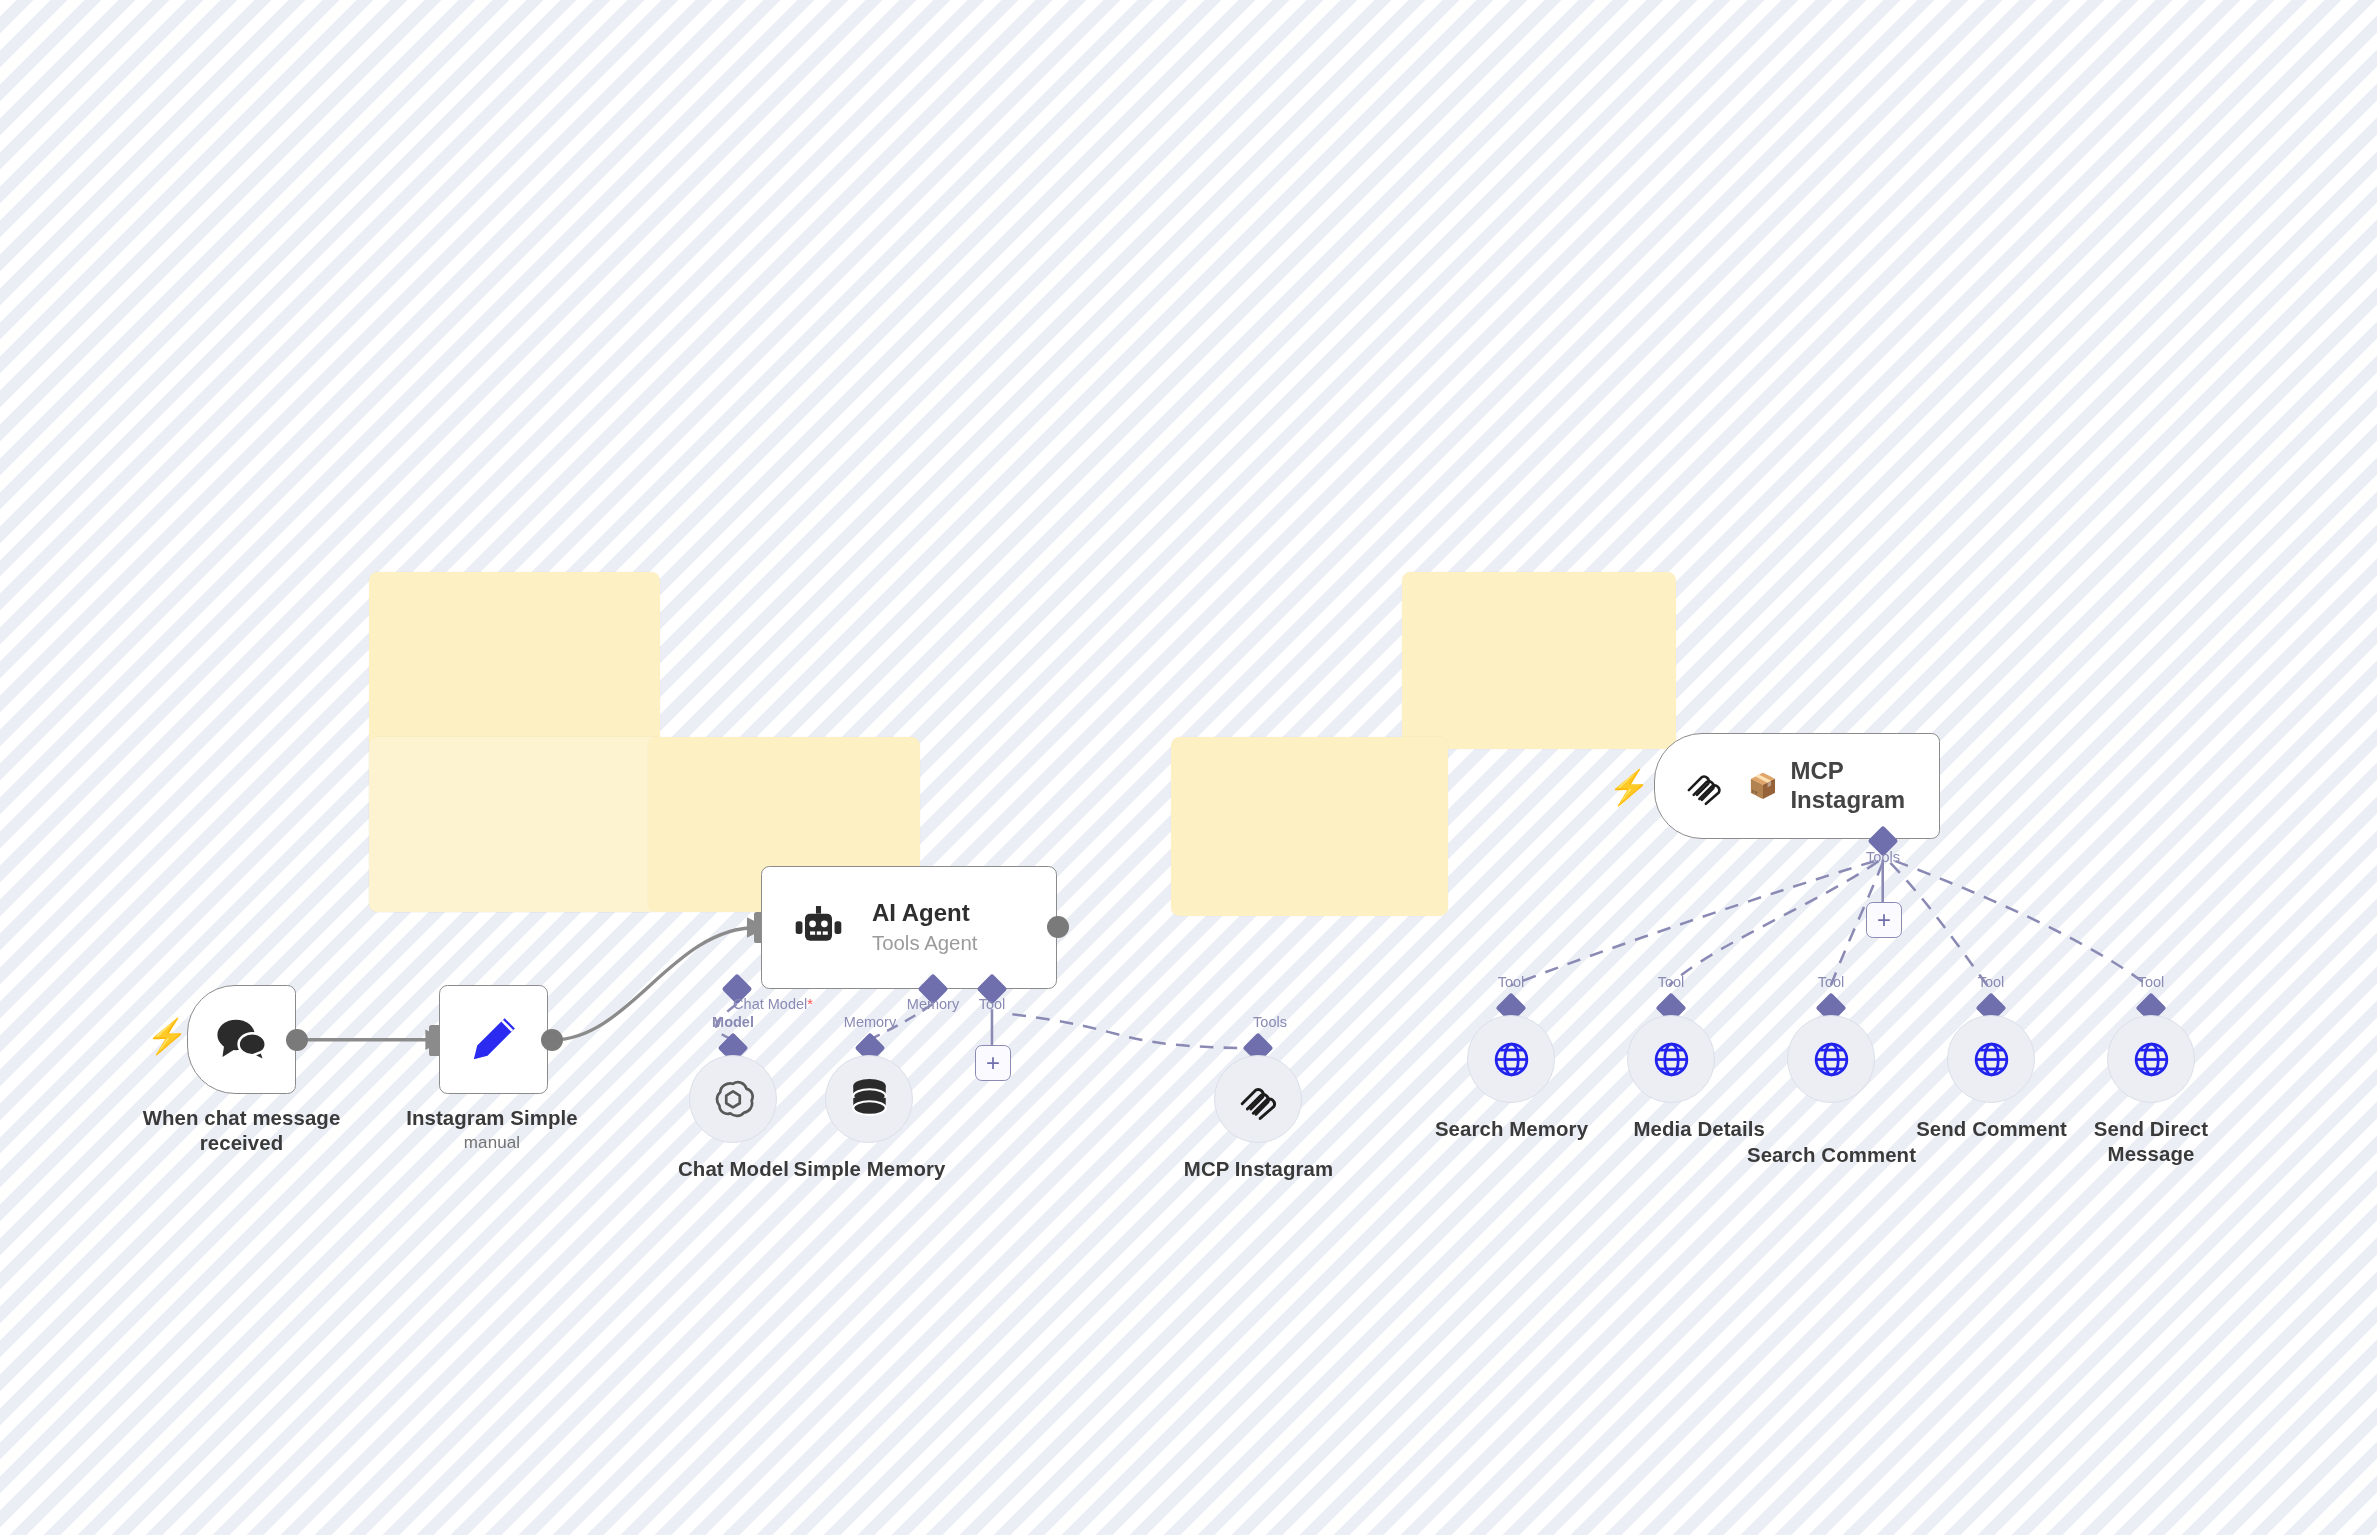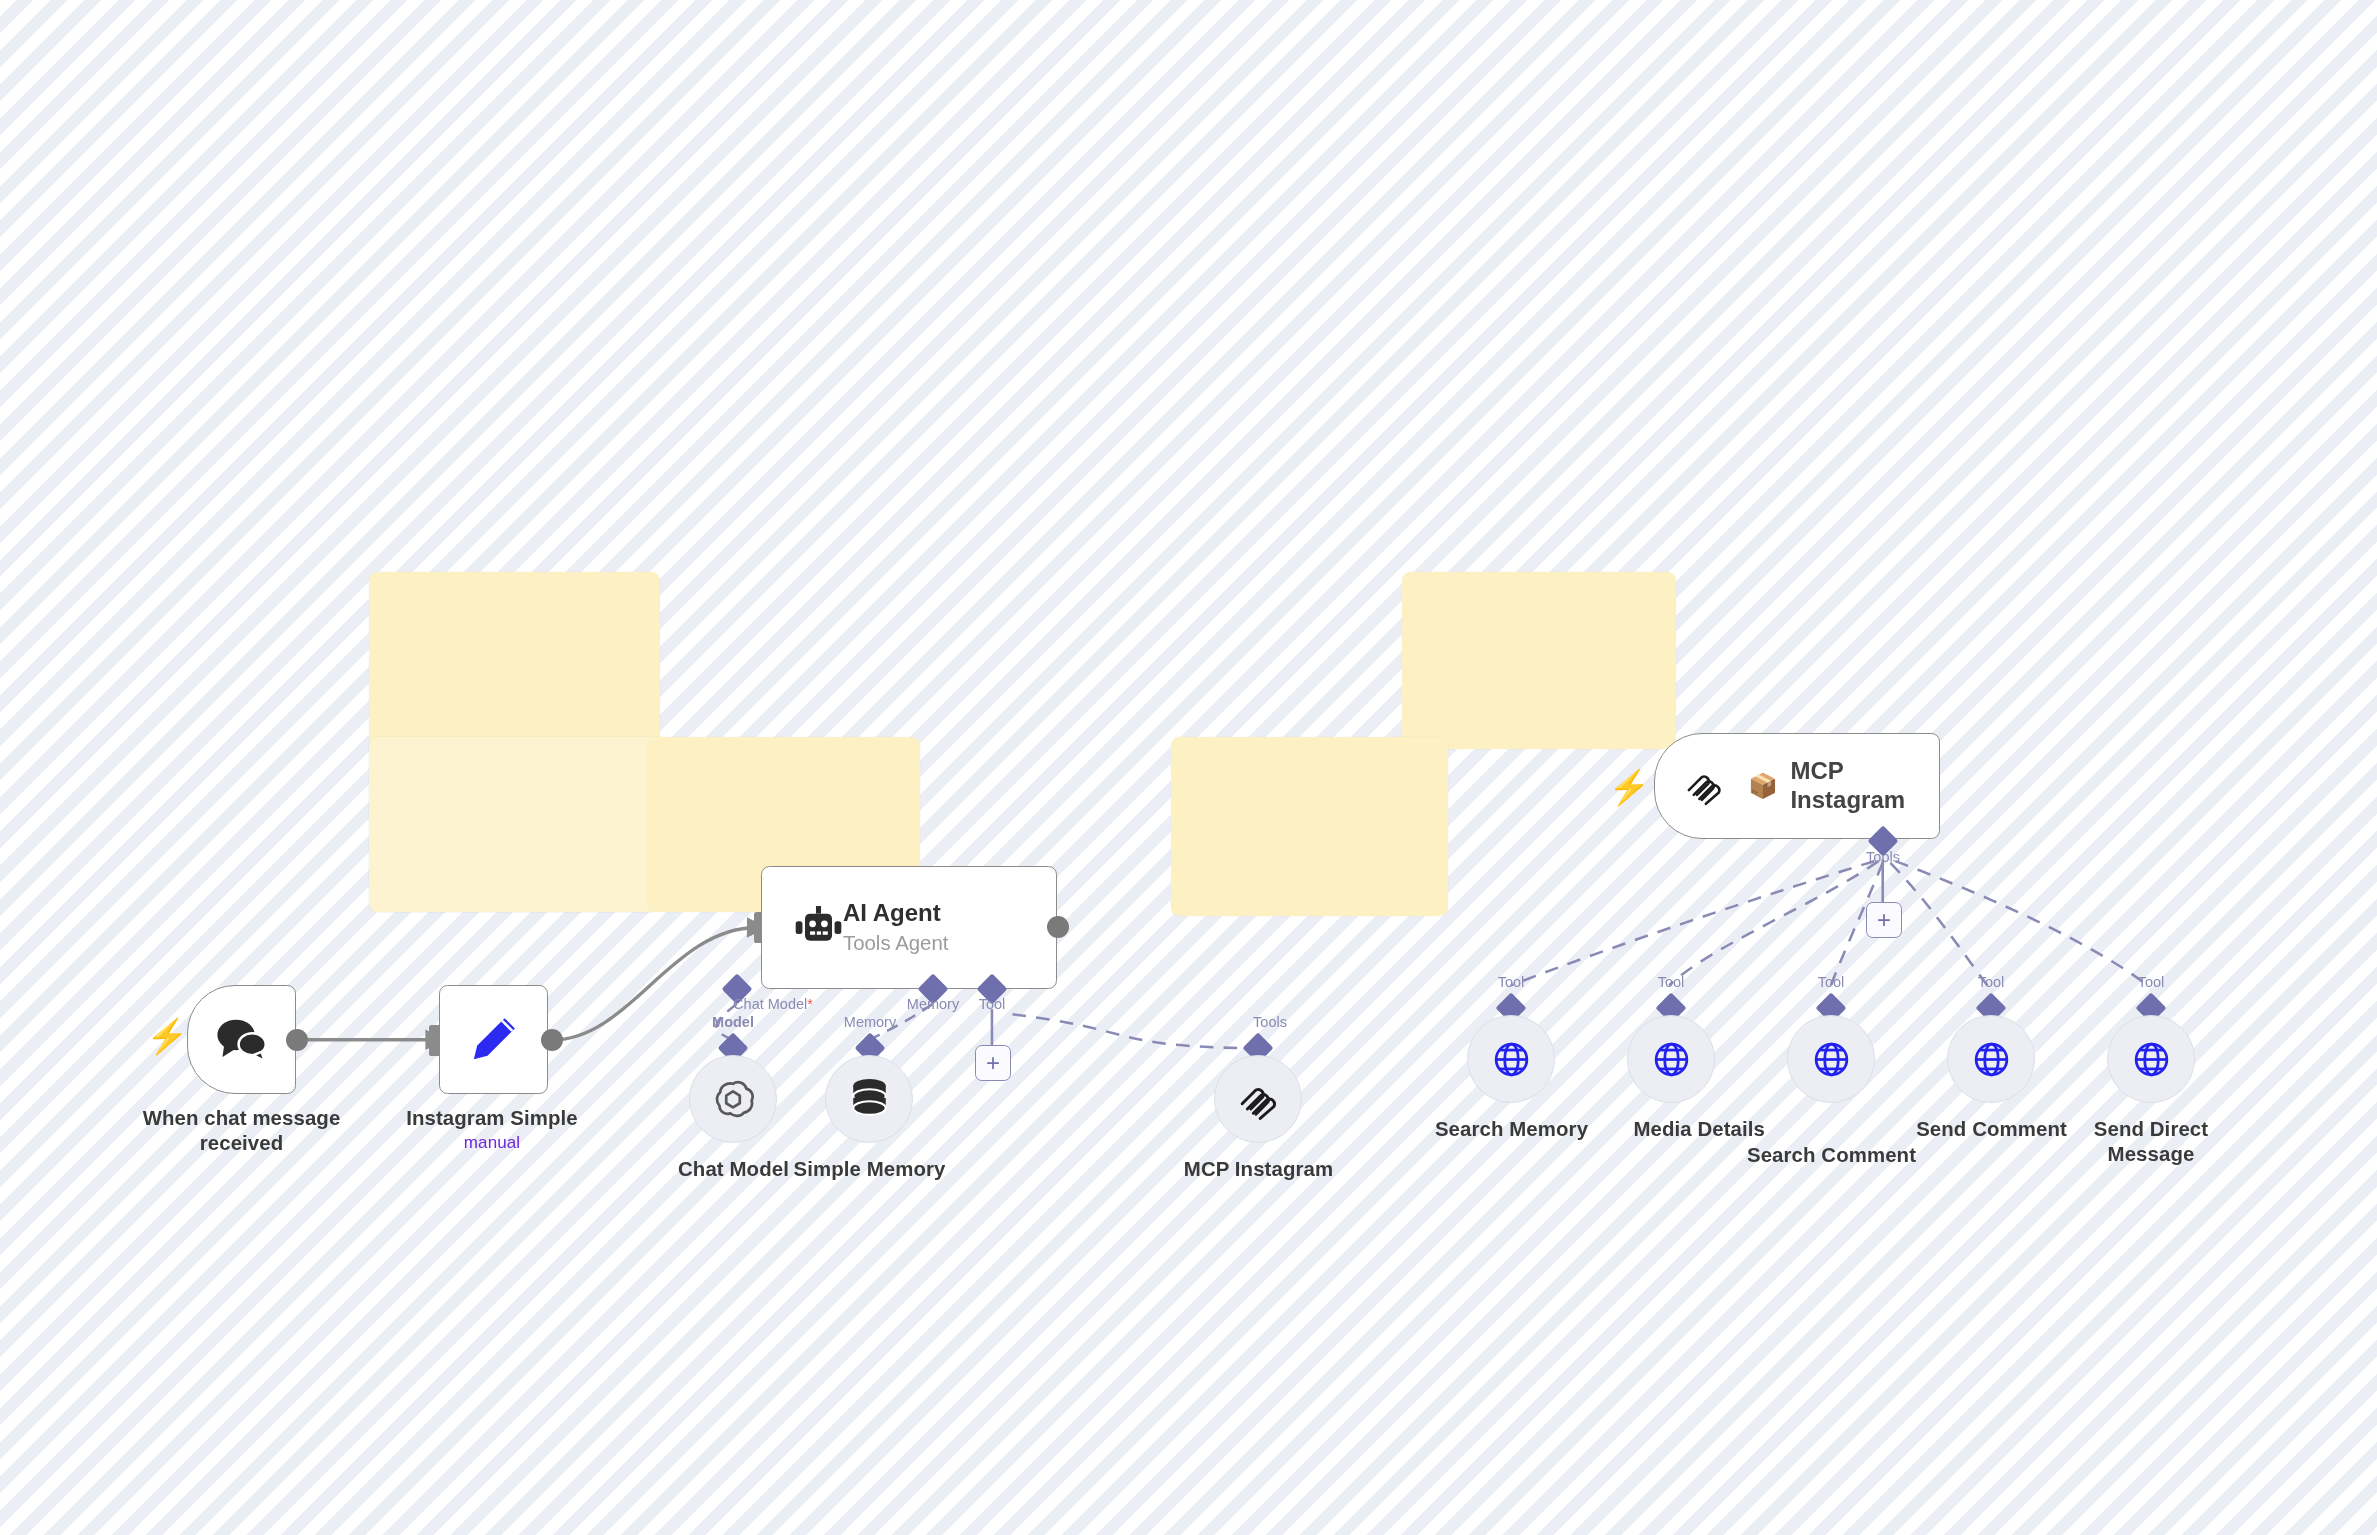--- a/index.html
+++ b/index.html
@@ -16,25 +16,25 @@
 
   
   .sticky{position:absolute;background:#fdf0c3;border-radius:8.5px;box-shadow:0 0 0 0.9px rgba(0,0,0,0.015);}
   .sticky.pale{background:#fdf3d0;}
 
   
   .node{position:absolute;background:#ffffff;border:1.7px solid #8b8b8b;border-radius:8.5px;
         box-sizing:border-box;display:flex;align-items:center;}
   .node.trigger{border-top-left-radius:48px;border-bottom-left-radius:48px;}
   .node-sq{width:109px;height:109px;justify-content:center;}
-  .node-wide{display:flex;align-items:center;padding-left:32px;}
+  .node-wide{display:flex;align-items:center;padding-left:32px;gap:29px;}
 
   .node-label{position:absolute;text-align:center;color:#3a3a3a;
      font-size:20.4px;font-weight:700;line-height:1.22;letter-spacing:0.1px;}
-  .node-sublabel{display:block;font-size:17px;font-weight:400;color:#6d28d9;margin-top:1.7px;}
+  .node-sublabel{display:block;font-size:17px;font-weight:400;color:#737373;margin-top:1.7px;}
 
   .agent-title{font-size:24px;font-weight:700;color:#2f2f2f;line-height:1.2;}
   .agent-sub{font-size:20.4px;font-weight:400;color:#9b9b9b;line-height:1.2;margin-top:3.4px;}
 
   .mcp-title{font-size:24px;font-weight:600;color:#444;line-height:1.2;display:flex;align-items:center;gap:12px;}
 
   
   .circle{position:absolute;width:88px;height:88px;border-radius:50%;
      background:#eceef4;border:1.7px solid #dcdfe8;box-sizing:border-box;
      display:flex;align-items:center;justify-content:center;}

